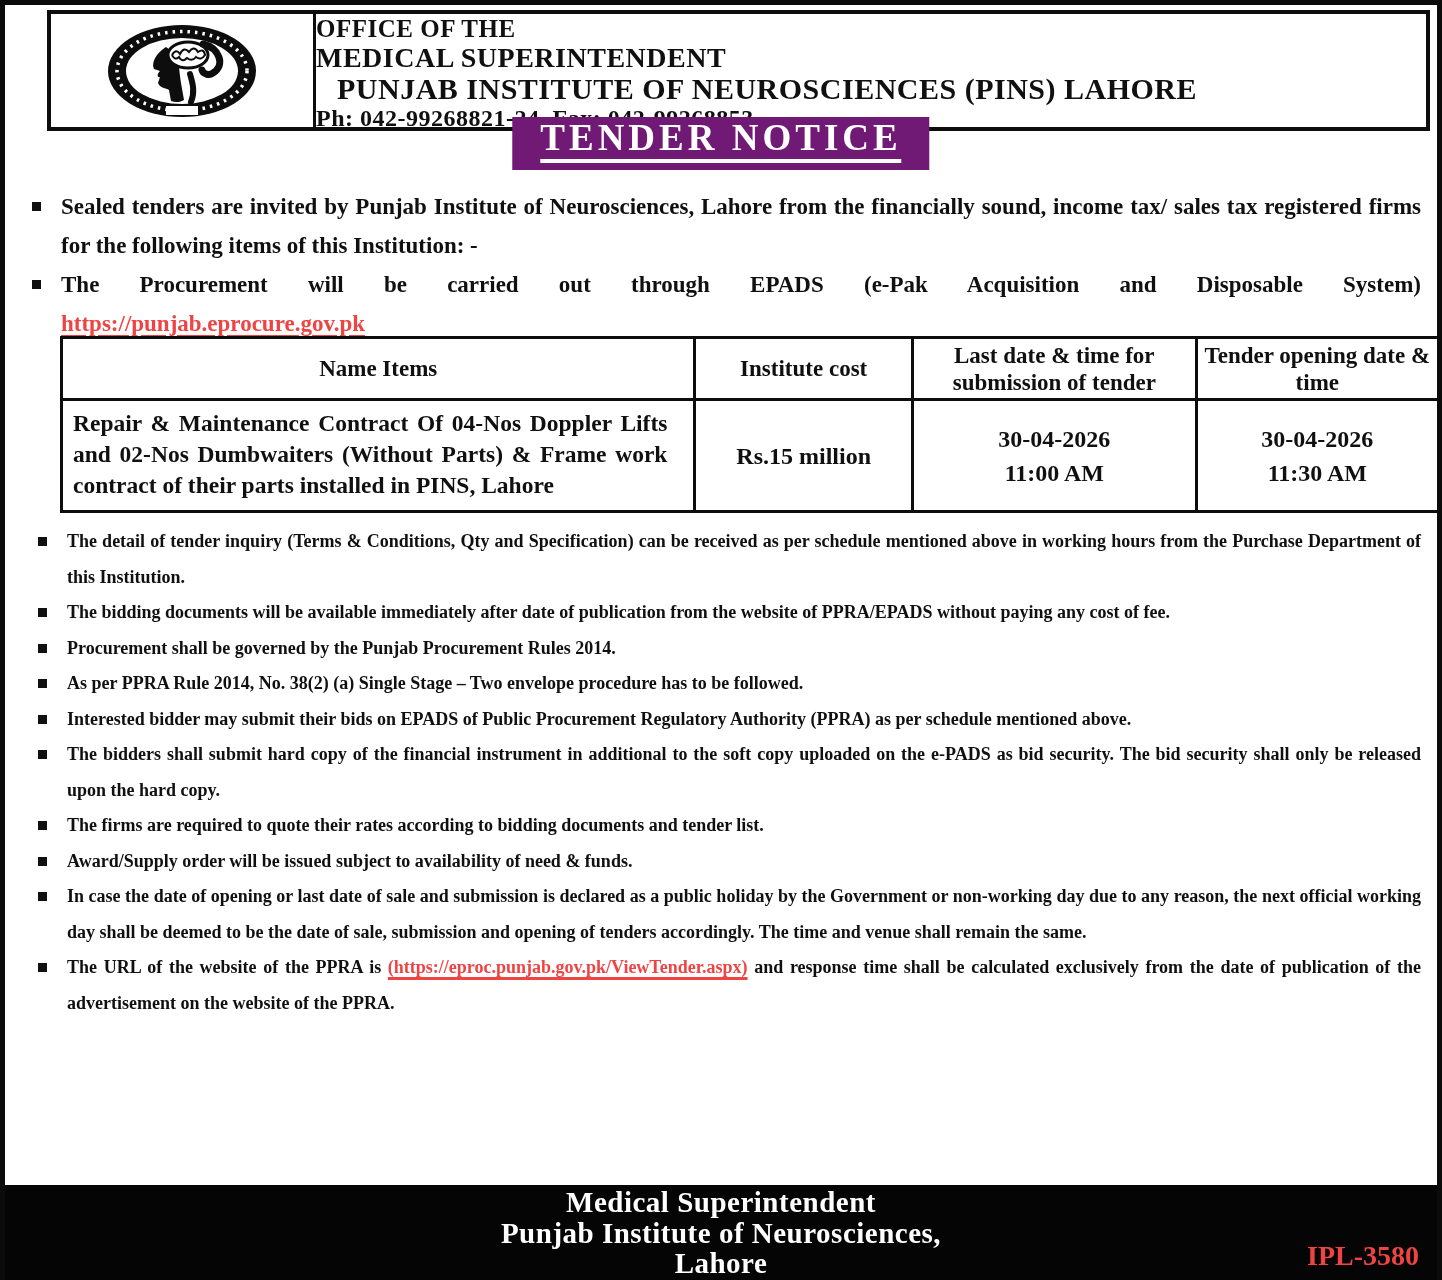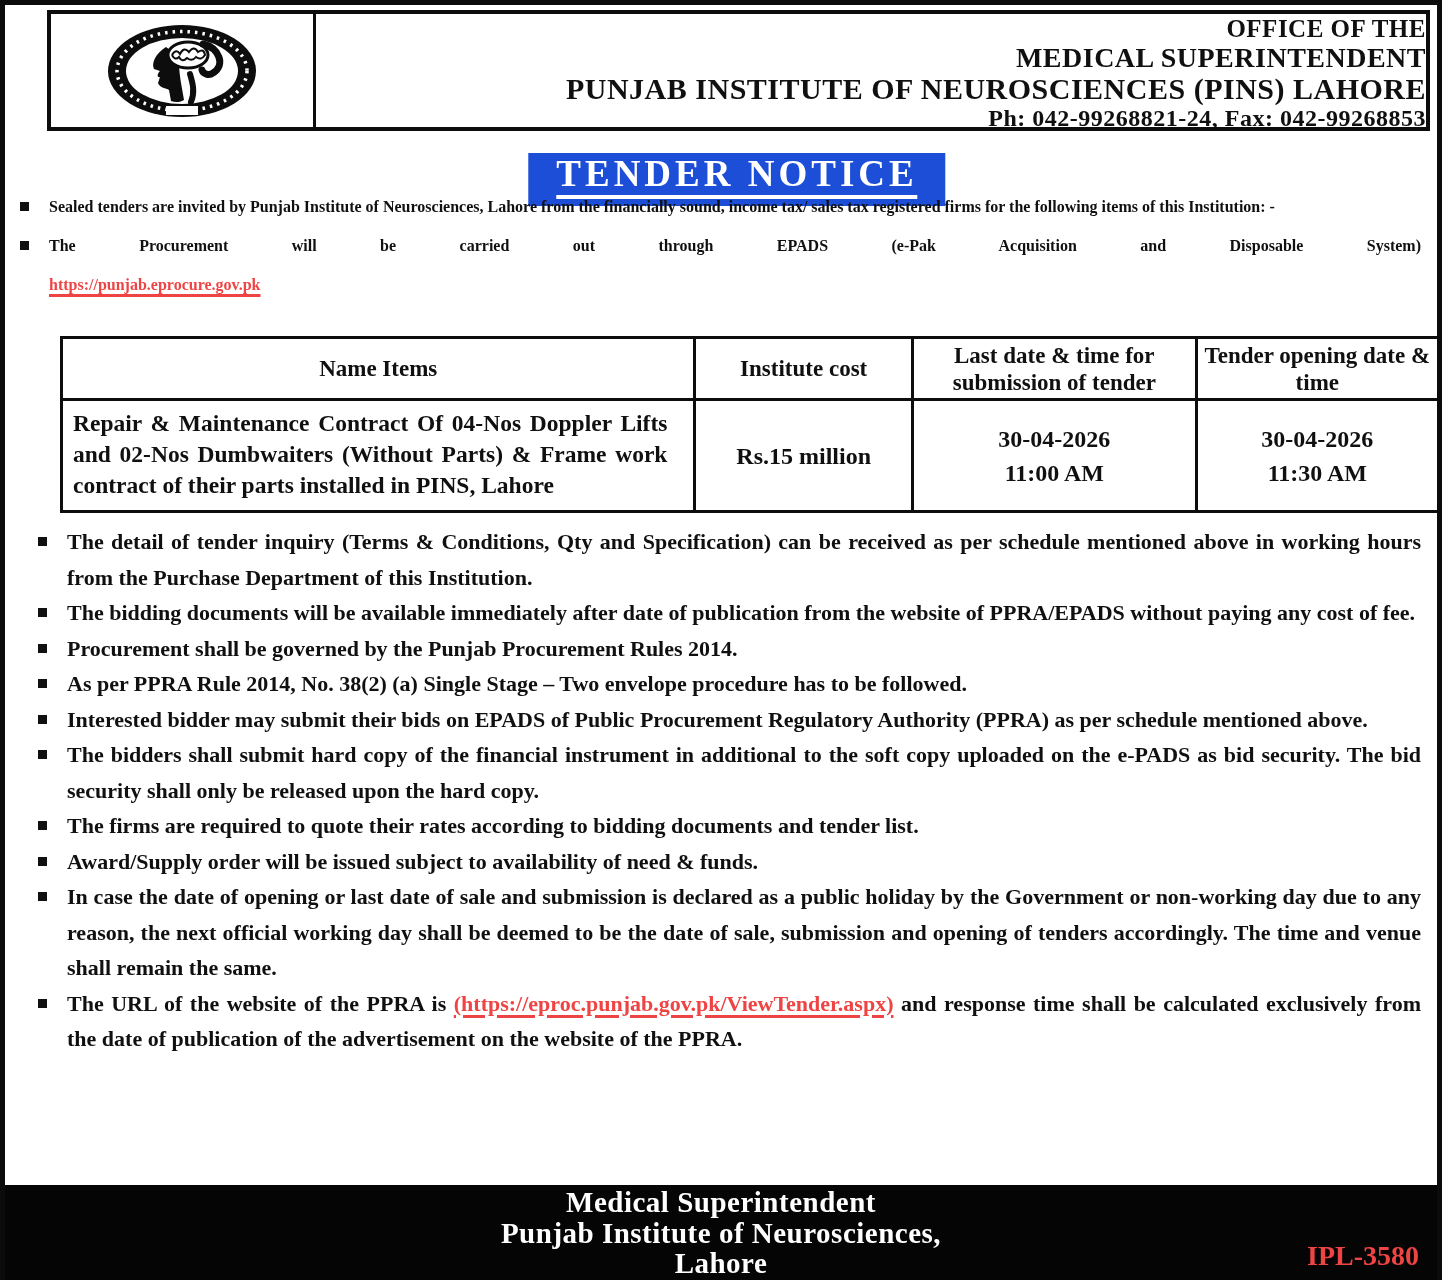--- a/index.html
+++ b/index.html
@@ -24,56 +24,55 @@
     border:4px solid #0d0d0d;
     box-sizing:border-box;
     display:flex;
   }
   .logo-cell {
     width:262px; flex:0 0 262px;
     border-right:3px solid #0d0d0d;
     display:flex; align-items:center; justify-content:center;
   }
   .title-cell {
-    flex:1; text-align:right; padding-top:1px;
+    flex:1; text-align:left; padding-top:1px;
     letter-spacing:0.5px;
   }
   .h-line1 { font-size:25px; line-height:28px; }
   .h-line2 { font-size:28px; line-height:30px; }
   .h-line3 { font-size:30px; line-height:31px;margin-left:21px; }
   .h-line4 { font-size:24px; line-height:29px; }
 
   
   .banner {
-    position:absolute; top:148px; left:50%; transform:translateX(-50%);
-    background:#1d4ed8; color:#fff;
+    position:absolute; top:112px; left:50%; transform:translateX(-50%);
+    background:#701a75; color:#fff;
     padding:1px 28px 7px 28px;
     white-space:nowrap;
-    margin-left:16px;
   }
   .banner-inner {
     font-size:37px; letter-spacing:4px; line-height:40px;
     border-bottom:4px solid #ffffff; padding-bottom:1px;
     display:inline-block;
   }
 
   
   ul.bullets { margin:0; padding:0; list-style:none; }
   ul.bullets li {
     position:relative;
     padding-left:32px;
     text-align:justify;
   }
   ul.bullets li::before {
     content:""; position:absolute; left:3px;
     width:9px; height:9px; background:#101010;
   }
   .intro {
-    position:absolute; top:182px; left:12px; right:16px;
-    font-size:16px;
+    position:absolute; top:182px; left:24px; right:16px;
+    font-size:23px;
   }
   .intro li { line-height:39px; }
   .intro li::before { top:15px; }
   .force-just { display:block; text-align:justify; text-align-last:justify; }
   a.doclink {
     color:#ef4444; text-decoration:underline;
     text-decoration-thickness:2.5px; text-underline-offset:4px;
     display:inline-block;
   }
 
@@ -93,21 +92,21 @@
   td.cell-name {
     text-align:justify; padding:6px 26px 8px 10px;
     font-size:23.5px; line-height:31px; height:112px; vertical-align:middle;
   }
   td.cell-center { text-align:center; vertical-align:middle; font-size:24px; line-height:34px; }
   .col-name { width:46%; } .col-cost { width:15.8%; } .col-sub { width:20.6%; } .col-open { width:17.6%; }
 
   
   .terms {
     position:absolute; top:519px; left:30px; right:16px;
-    font-size:22px;
+    font-size:18px;
   }
   .terms li { line-height:35.5px; }
   .terms li::before { top:13px; }
 
   
   .footer {
     position:absolute; left:0; right:0; bottom:0; height:95px;
     background:#050505; color:#ffffff;
     text-align:center; padding-top:2px; box-sizing:border-box;
   }

